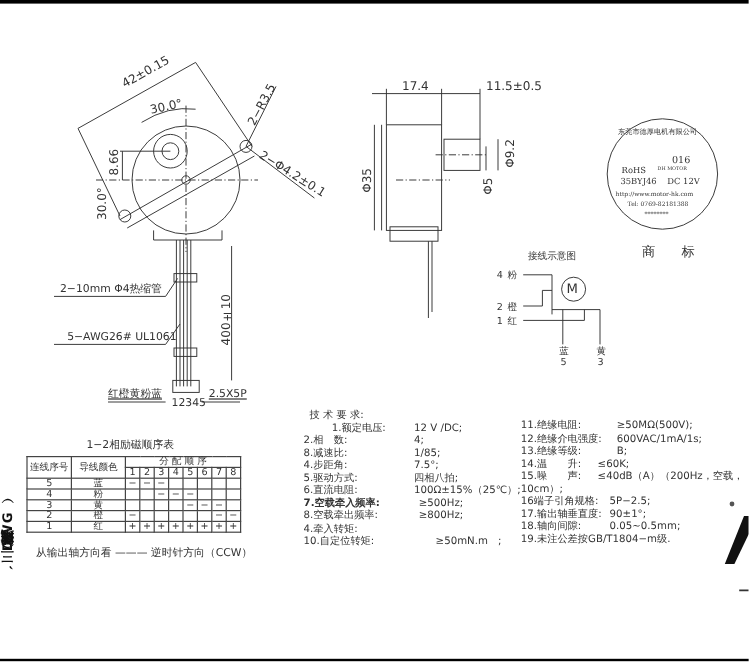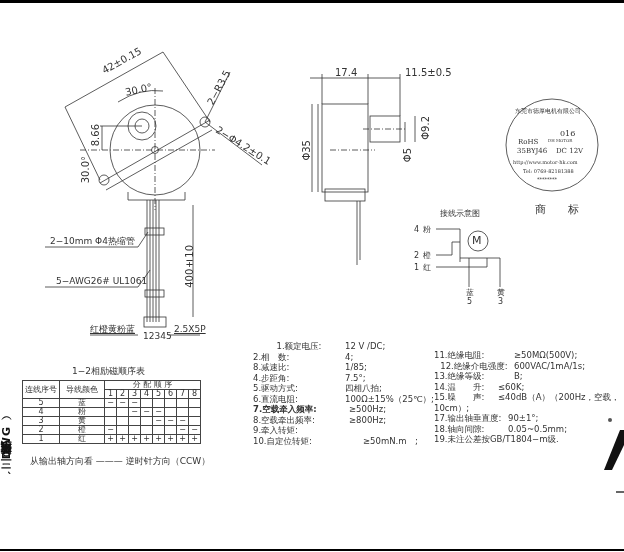--- a/index.html
+++ b/index.html
@@ -226,20 +226,21 @@
     <td>+</td>
     <td>+</td>
     <td>+</td>
     <td>+</td>
   </tr>
 </tbody>
   </table>
 <span class="t" style="left:30px;top:456px;font-size:9px;">从输出轴方向看 ——— 逆时针方向（CCW）</span>
 
 <div class="specs">
+  <div class="row" style="margin-left:5px;">技 术 要 求:</div>
   <div class="row">
       <span class="k" style="width:92px;text-align:center;">1.额定电压:</span>
       <span>12 V /DC;</span>
     </div>
   <div class="row">
       <span class="k" style="width:92px;">2.相　数:</span>
       <span>4;</span>
     </div>
   <div class="row">
       <span class="k" style="width:92px;">8.减速比:</span>
@@ -259,53 +260,57 @@
     </div>
   <div class="row">
       <span class="k" style="width:96px;font-weight:bold;">7.空载牵入频率:</span>
       <span>≥500Hz;</span>
     </div>
   <div class="row">
       <span class="k" style="width:96px;">8.空载牵出频率:</span>
       <span>≥800Hz;</span>
     </div>
   <div class="row">
-      <span class="k" style="width:58px;">9.牵入转矩:</span>
+      <span class="k" style="width:58px;">4.牵入转矩:</span>
     </div>
   <div class="row">
       <span class="k" style="width:110px;">10.自定位转矩:</span>
       <span>≥50mN.m　;</span>
     </div>
 </div>
 
 <div class="specs2">
   <div class="row">
       <span class="k" style="width:80px;">11.绝缘电阻:</span>
       <span>≥50MΩ(500V);</span>
     </div>
   <div class="row">
-      <span class="k" style="width:80px;text-align:center;">12.绝缘介电强度:</span>
+      <span class="k" style="width:80px;">12.绝缘介电强度:</span>
       <span>600VAC/1mA/1s;</span>
     </div>
   <div class="row">
       <span class="k" style="width:80px;">13.绝缘等级:</span>
       <span>B;</span>
     </div>
   <div class="row">
       <span class="k" style="width:64px;">14.温　　升:</span>
       <span>≤60K;</span>
     </div>
   <div class="row">
       <span class="k" style="width:64px;">15.噪　　声:</span>
       <span>≤40dB（A）（200Hz，空载，</span>
     </div>
   <div class="row">
       <span class="k">10cm）;</span>
     </div>
   <div class="row">
+      <span class="k" style="width:74px;">16端子引角规格:</span>
+      <span>5P−2.5;</span>
+    </div>
+  <div class="row">
       <span class="k" style="width:74px;">17.输出轴垂直度:</span>
       <span>90±1°;</span>
     </div>
   <div class="row">
       <span class="k" style="width:74px;">18.轴向间隙:</span>
       <span>0.05~0.5mm;</span>
     </div>
   <div class="row">
       <span class="k">19.未注公差按GB/T1804−m级.</span>
     </div>

